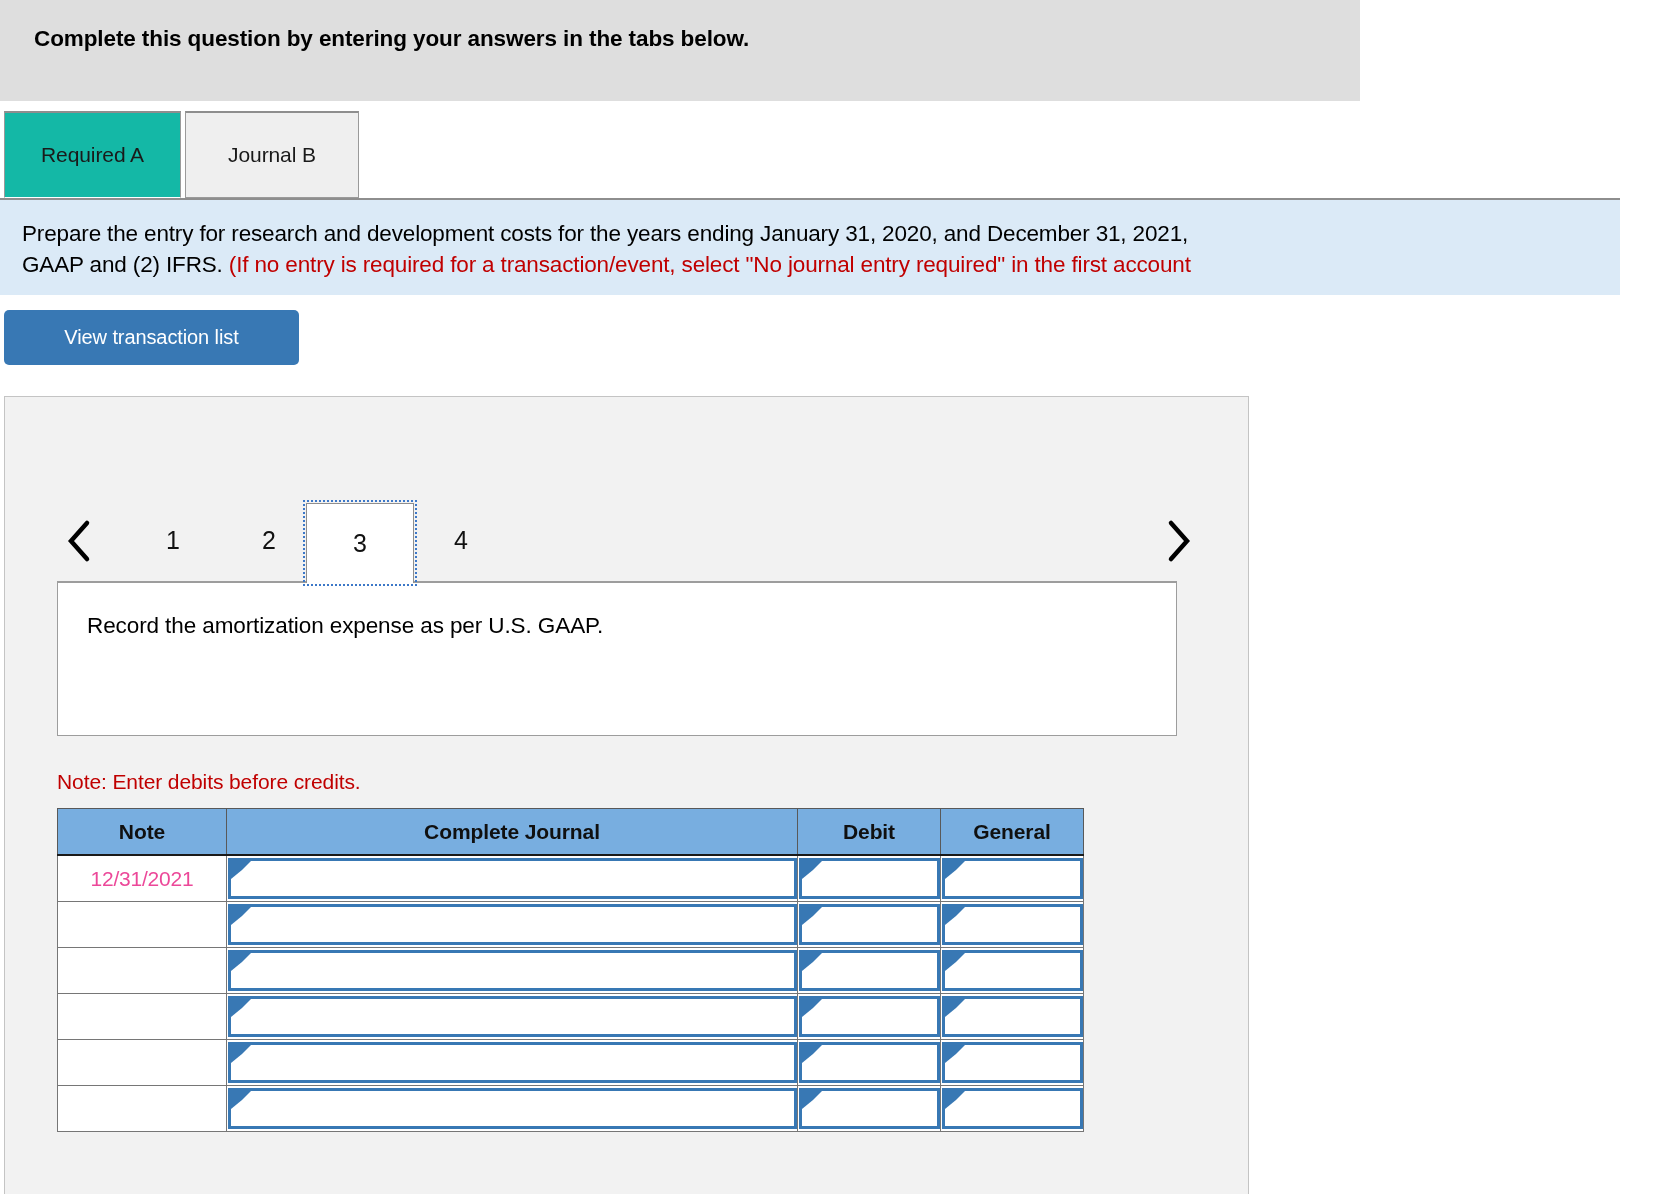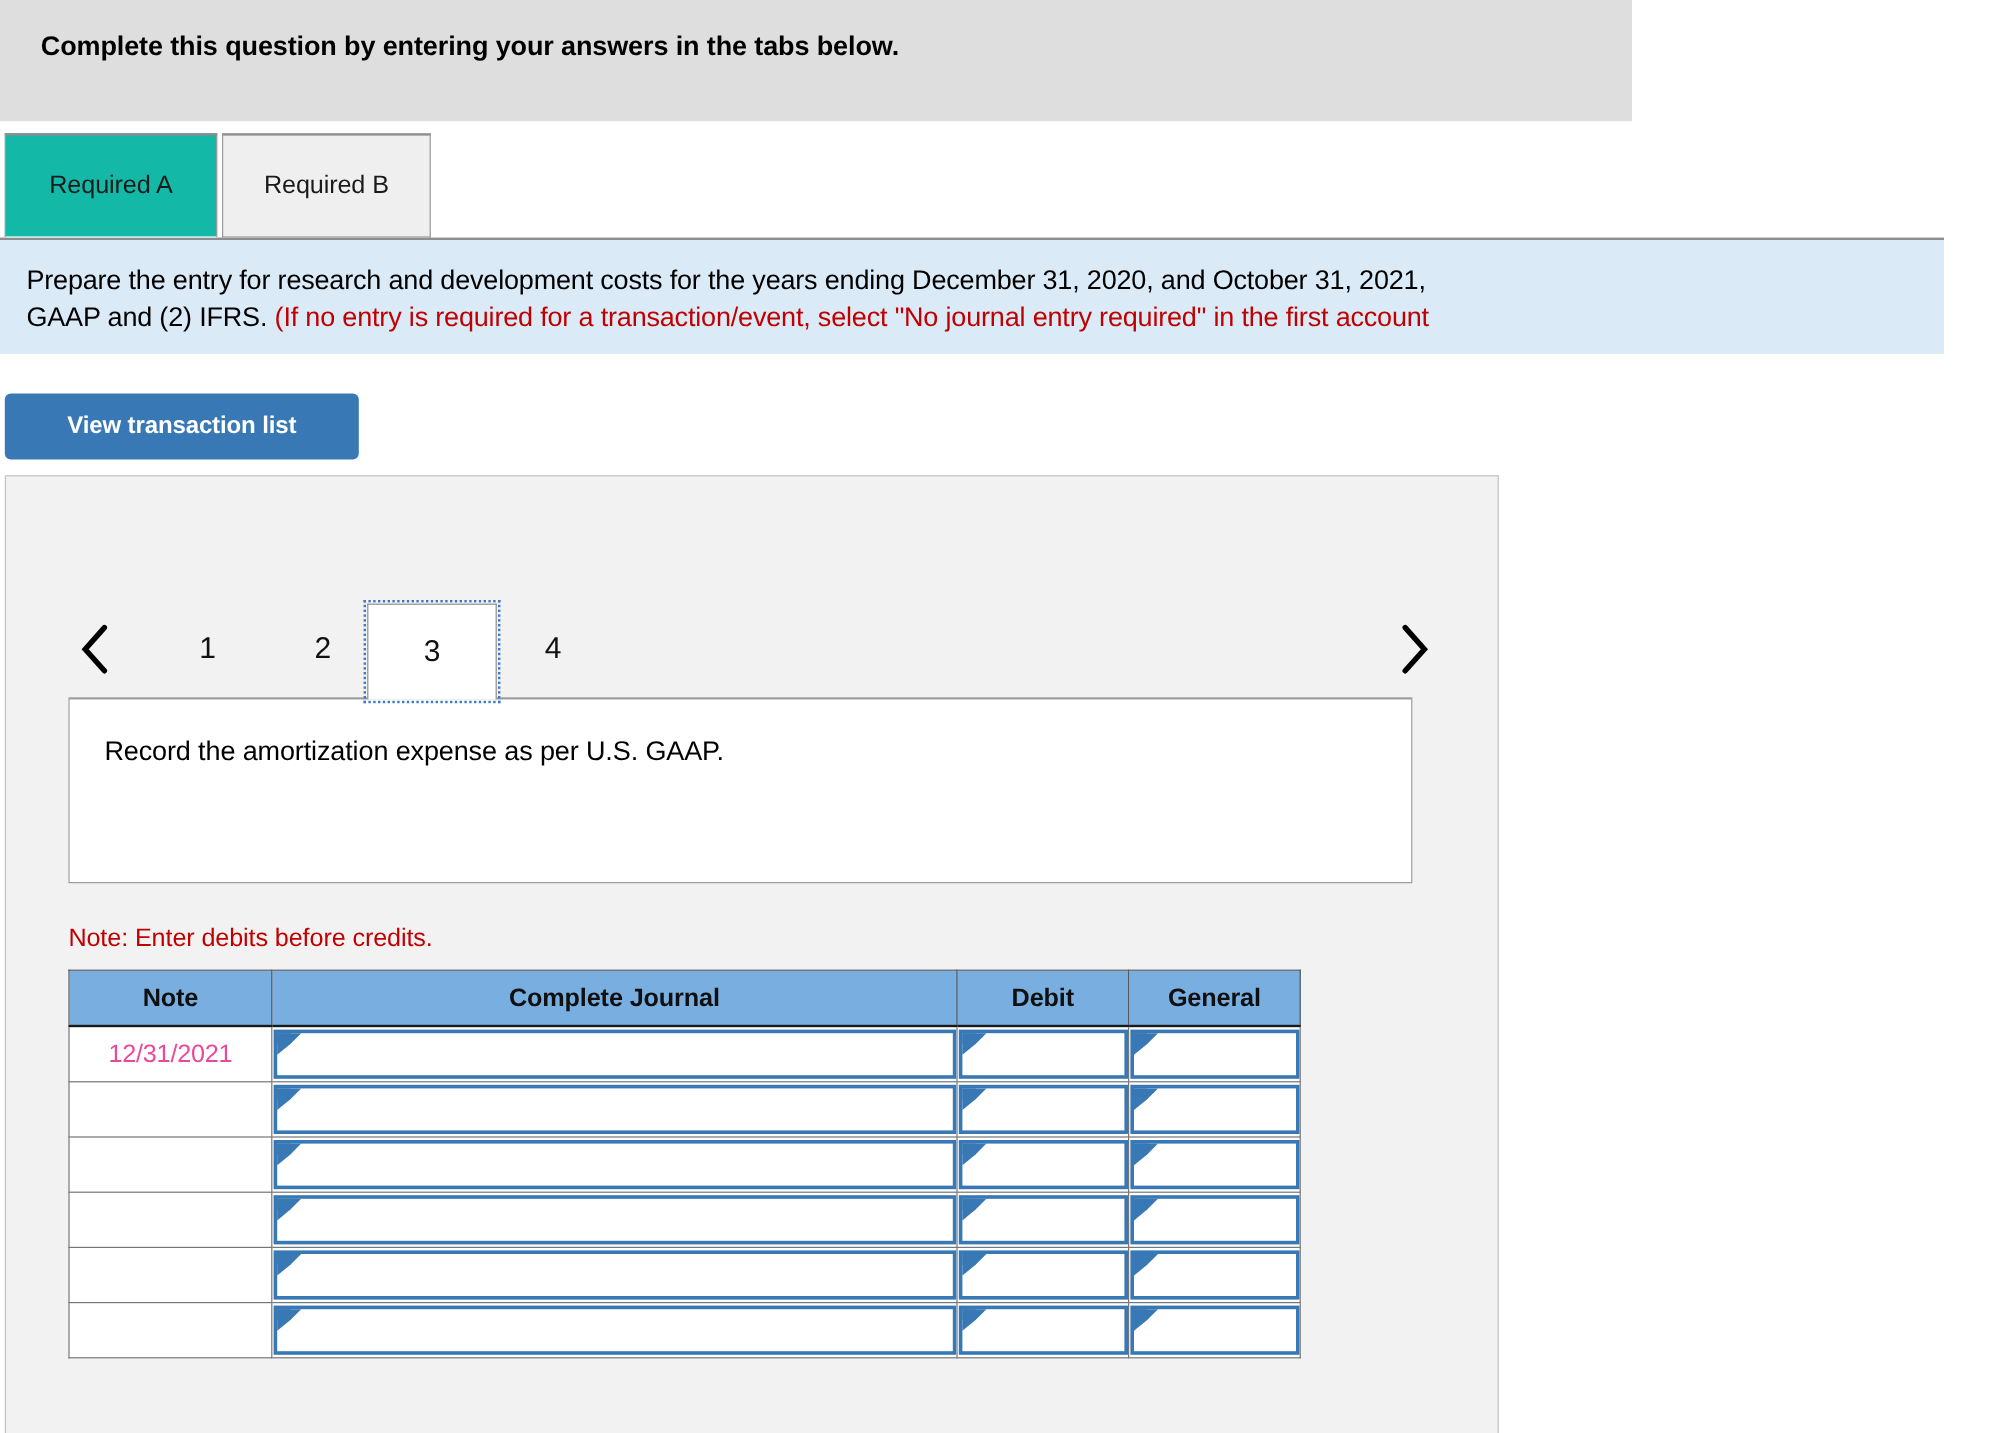--- a/index.html
+++ b/index.html
@@ -91,30 +91,30 @@
     line-height: 31px;
     letter-spacing: -0.15px;
     white-space: nowrap;
   }
   .prompt-text .red { color: #c00000; }
 
   
   .view-btn {
     position: absolute;
     left: 4px;
-    top: 328px;
+    top: 310px;
     width: 295px;
     height: 55px;
     background: #3878b4;
     border: none;
     border-radius: 5px;
     color: #ffffff;
     font-family: "Liberation Sans", sans-serif;
     font-size: 20px;
-    font-weight: bold;
+    font-weight: normal;
     letter-spacing: -0.1px;
     cursor: pointer;
     padding: 0;
   }
 
   
   .worksheet {
     position: absolute;
     left: 4px;
     top: 396px;
@@ -293,27 +293,27 @@
 
 <div class="top-banner">
   <div class="top-banner-text">Complete this question by entering your answers in the tabs below.</div>
 </div>
 
 <div class="tabstrip">
   <div class="tab active">
     <span>Required A</span>
   </div>
   <div class="tab inactive">
-    <span>Required B</span>
+    <span>Journal B</span>
   </div>
 </div>
 
 <div class="prompt">
   <div class="prompt-text">
-    <div><span>Prepare the entry for research and development costs for the years ending December 31, 2020, and October 31, 2021,</span></div>
+    <div><span>Prepare the entry for research and development costs for the years ending January 31, 2020, and December 31, 2021,</span></div>
     <div><span>GAAP and (2) IFRS. </span><span class="red">(If no entry is required for a transaction/event, select "No journal entry required" in the first account</span></div>
   </div>
 </div>
 
 <button class="view-btn">View transaction list</button>
 
 <div class="worksheet">
 
 
   <div class="pager">

